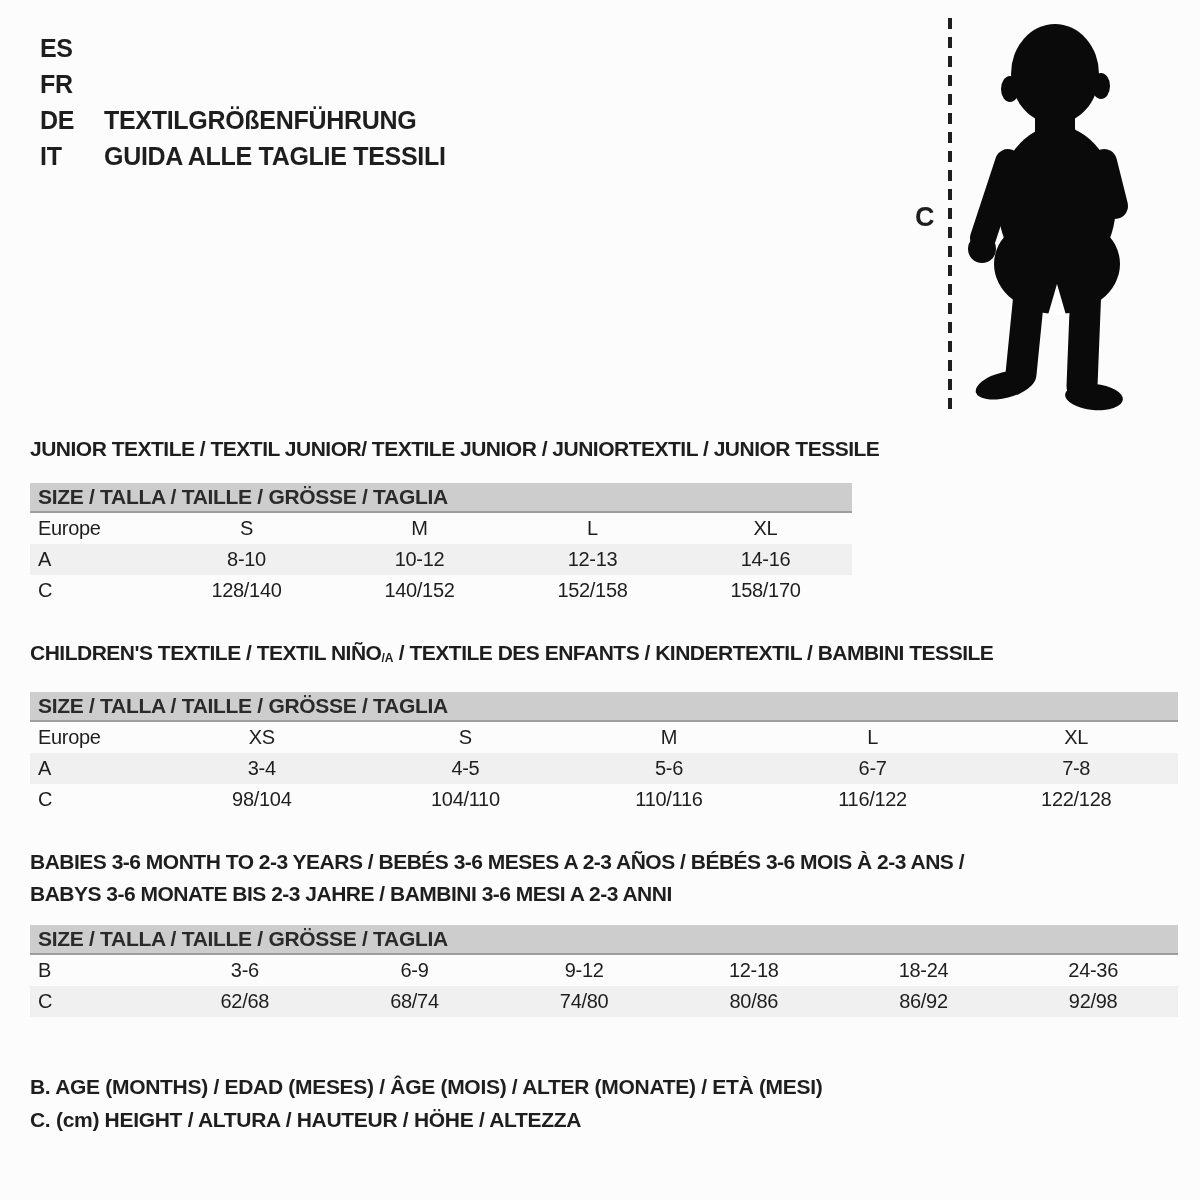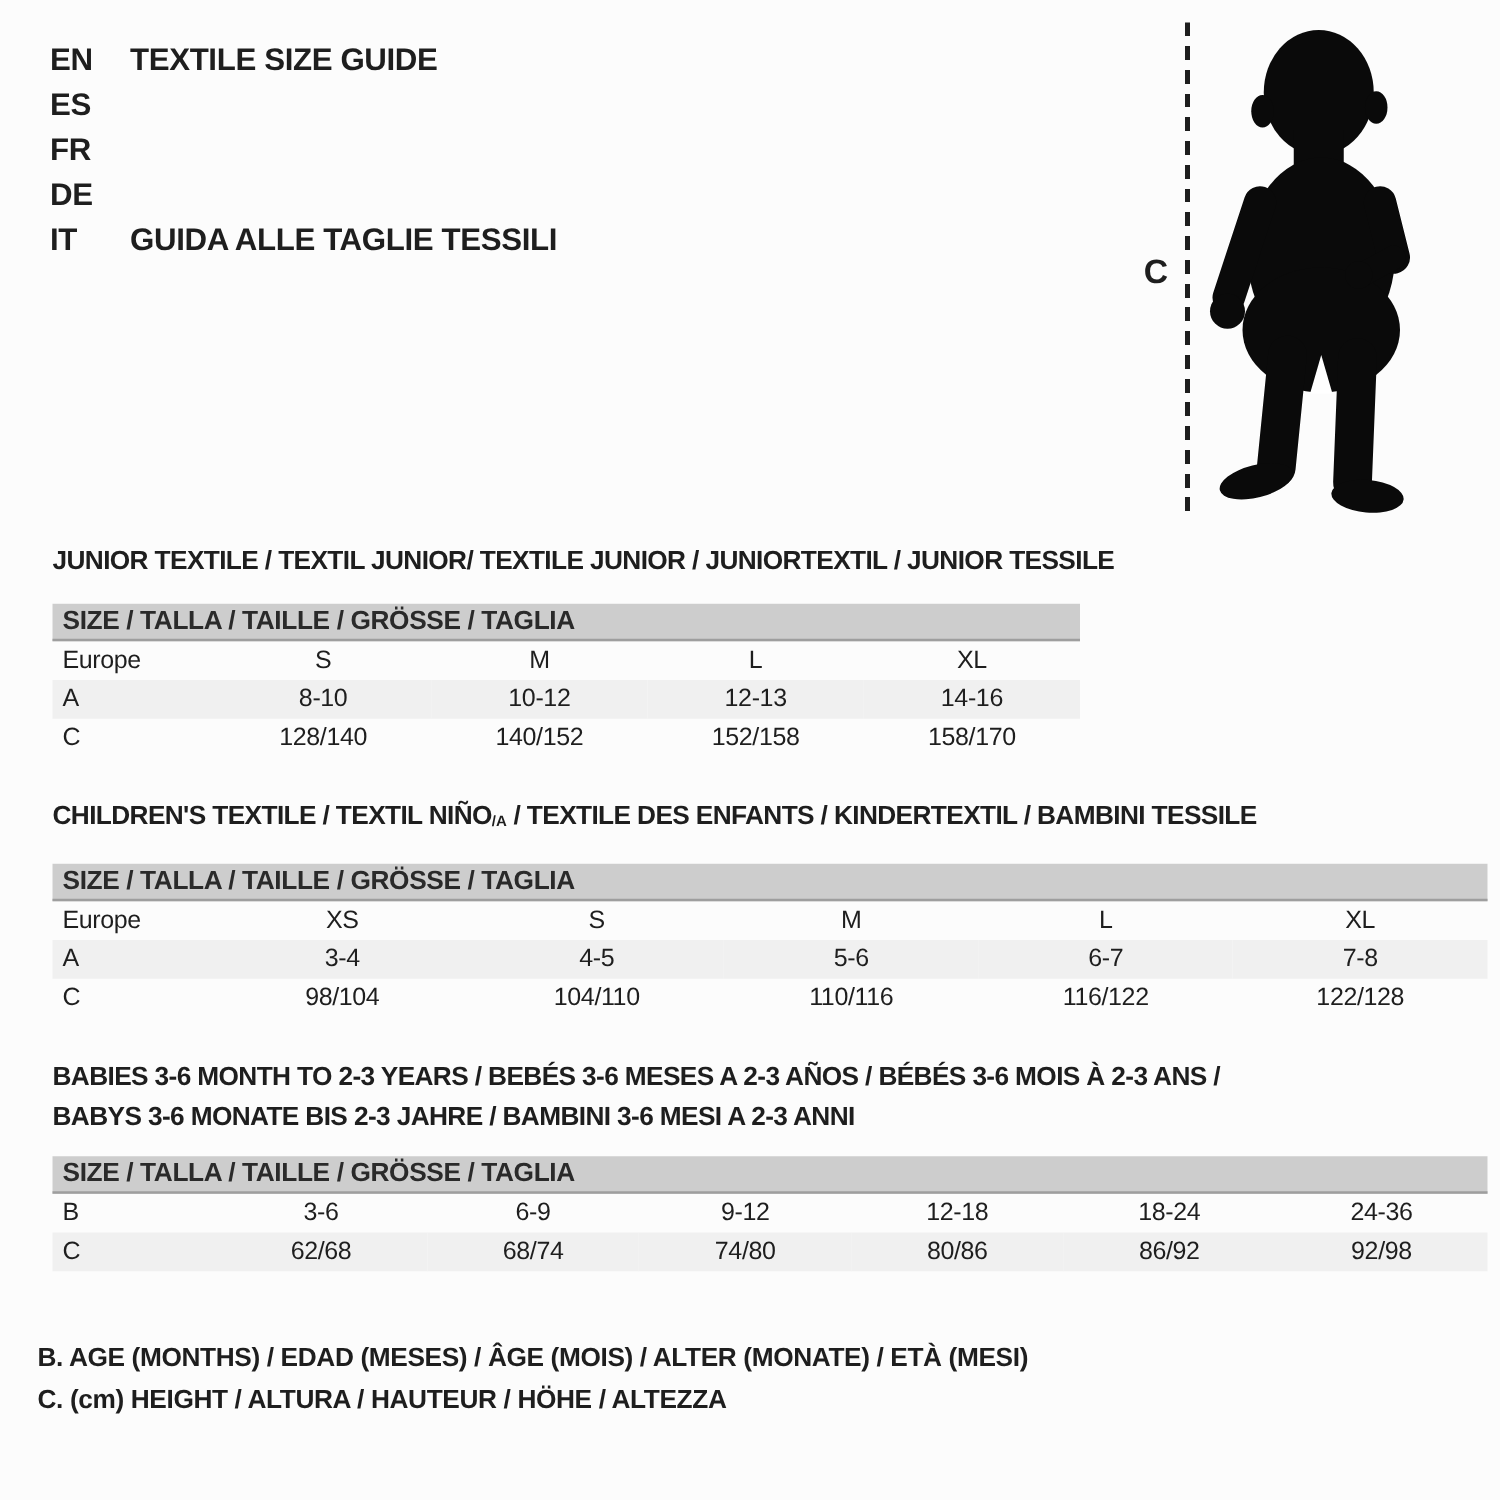--- a/index.html
+++ b/index.html
@@ -29,21 +29,21 @@
   .lang-title{white-space:nowrap;}
   
   .figure{position:absolute;left:900px;top:0;width:280px;height:430px;}
   .c-label{position:absolute;left:15px;top:202px;font-size:27px;}
   .dash-line{
     position:absolute;left:48px;top:18px;width:4px;height:398px;
     background:repeating-linear-gradient(to bottom,var(--ink) 0px,var(--ink) 11px,transparent 11px,transparent 19px);
   }
   .toddler{position:absolute;left:58px;top:16px;width:205px;height:400px;color:var(--silhouette);}
   
-  .sec{position:absolute;left:42px;}
+  .sec{position:absolute;left:30px;}
   .sec-junior{top:437px;width:822px;}
   .sec-children{top:641px;width:1148px;}
   .sec-babies{top:846px;width:1148px;}
   .sec-title{font-size:21px;line-height:24px;letter-spacing:-0.5px;white-space:nowrap;margin-bottom:22px;}
   .sec-babies .sec-title{line-height:32px;margin-bottom:15px;white-space:normal;}
   .sub{font-size:12px;vertical-align:-2px;letter-spacing:0;}
   .size-bar{
     height:30px;line-height:28px;
     background:var(--size-bar);
     border-bottom:2px solid var(--size-bar-edge);
@@ -61,31 +61,28 @@
   
   .legend{position:absolute;left:30px;top:1070px;font-size:21px;line-height:33px;letter-spacing:-0.3px;}
 </style>
 </head>
 <body>
 
 <div class="page">
 
   <div class="lang-block">
     <div class="lang-row">
-      <span class="lang-code">EN</span>
-      <span class="lang-title">TEXTILE SIZE GUIDE</span>
-    </div>
-    <div class="lang-row">
       <span class="lang-code">ES</span>
     </div>
     <div class="lang-row">
       <span class="lang-code">FR</span>
     </div>
     <div class="lang-row">
       <span class="lang-code">DE</span>
+      <span class="lang-title">TEXTILGRÖßENFÜHRUNG</span>
     </div>
     <div class="lang-row">
       <span class="lang-code">IT</span>
       <span class="lang-title">GUIDA ALLE TAGLIE TESSILI</span>
     </div>
   </div>
 
   <div class="figure">
     <span class="c-label">C</span>
     <div class="dash-line"></div>

